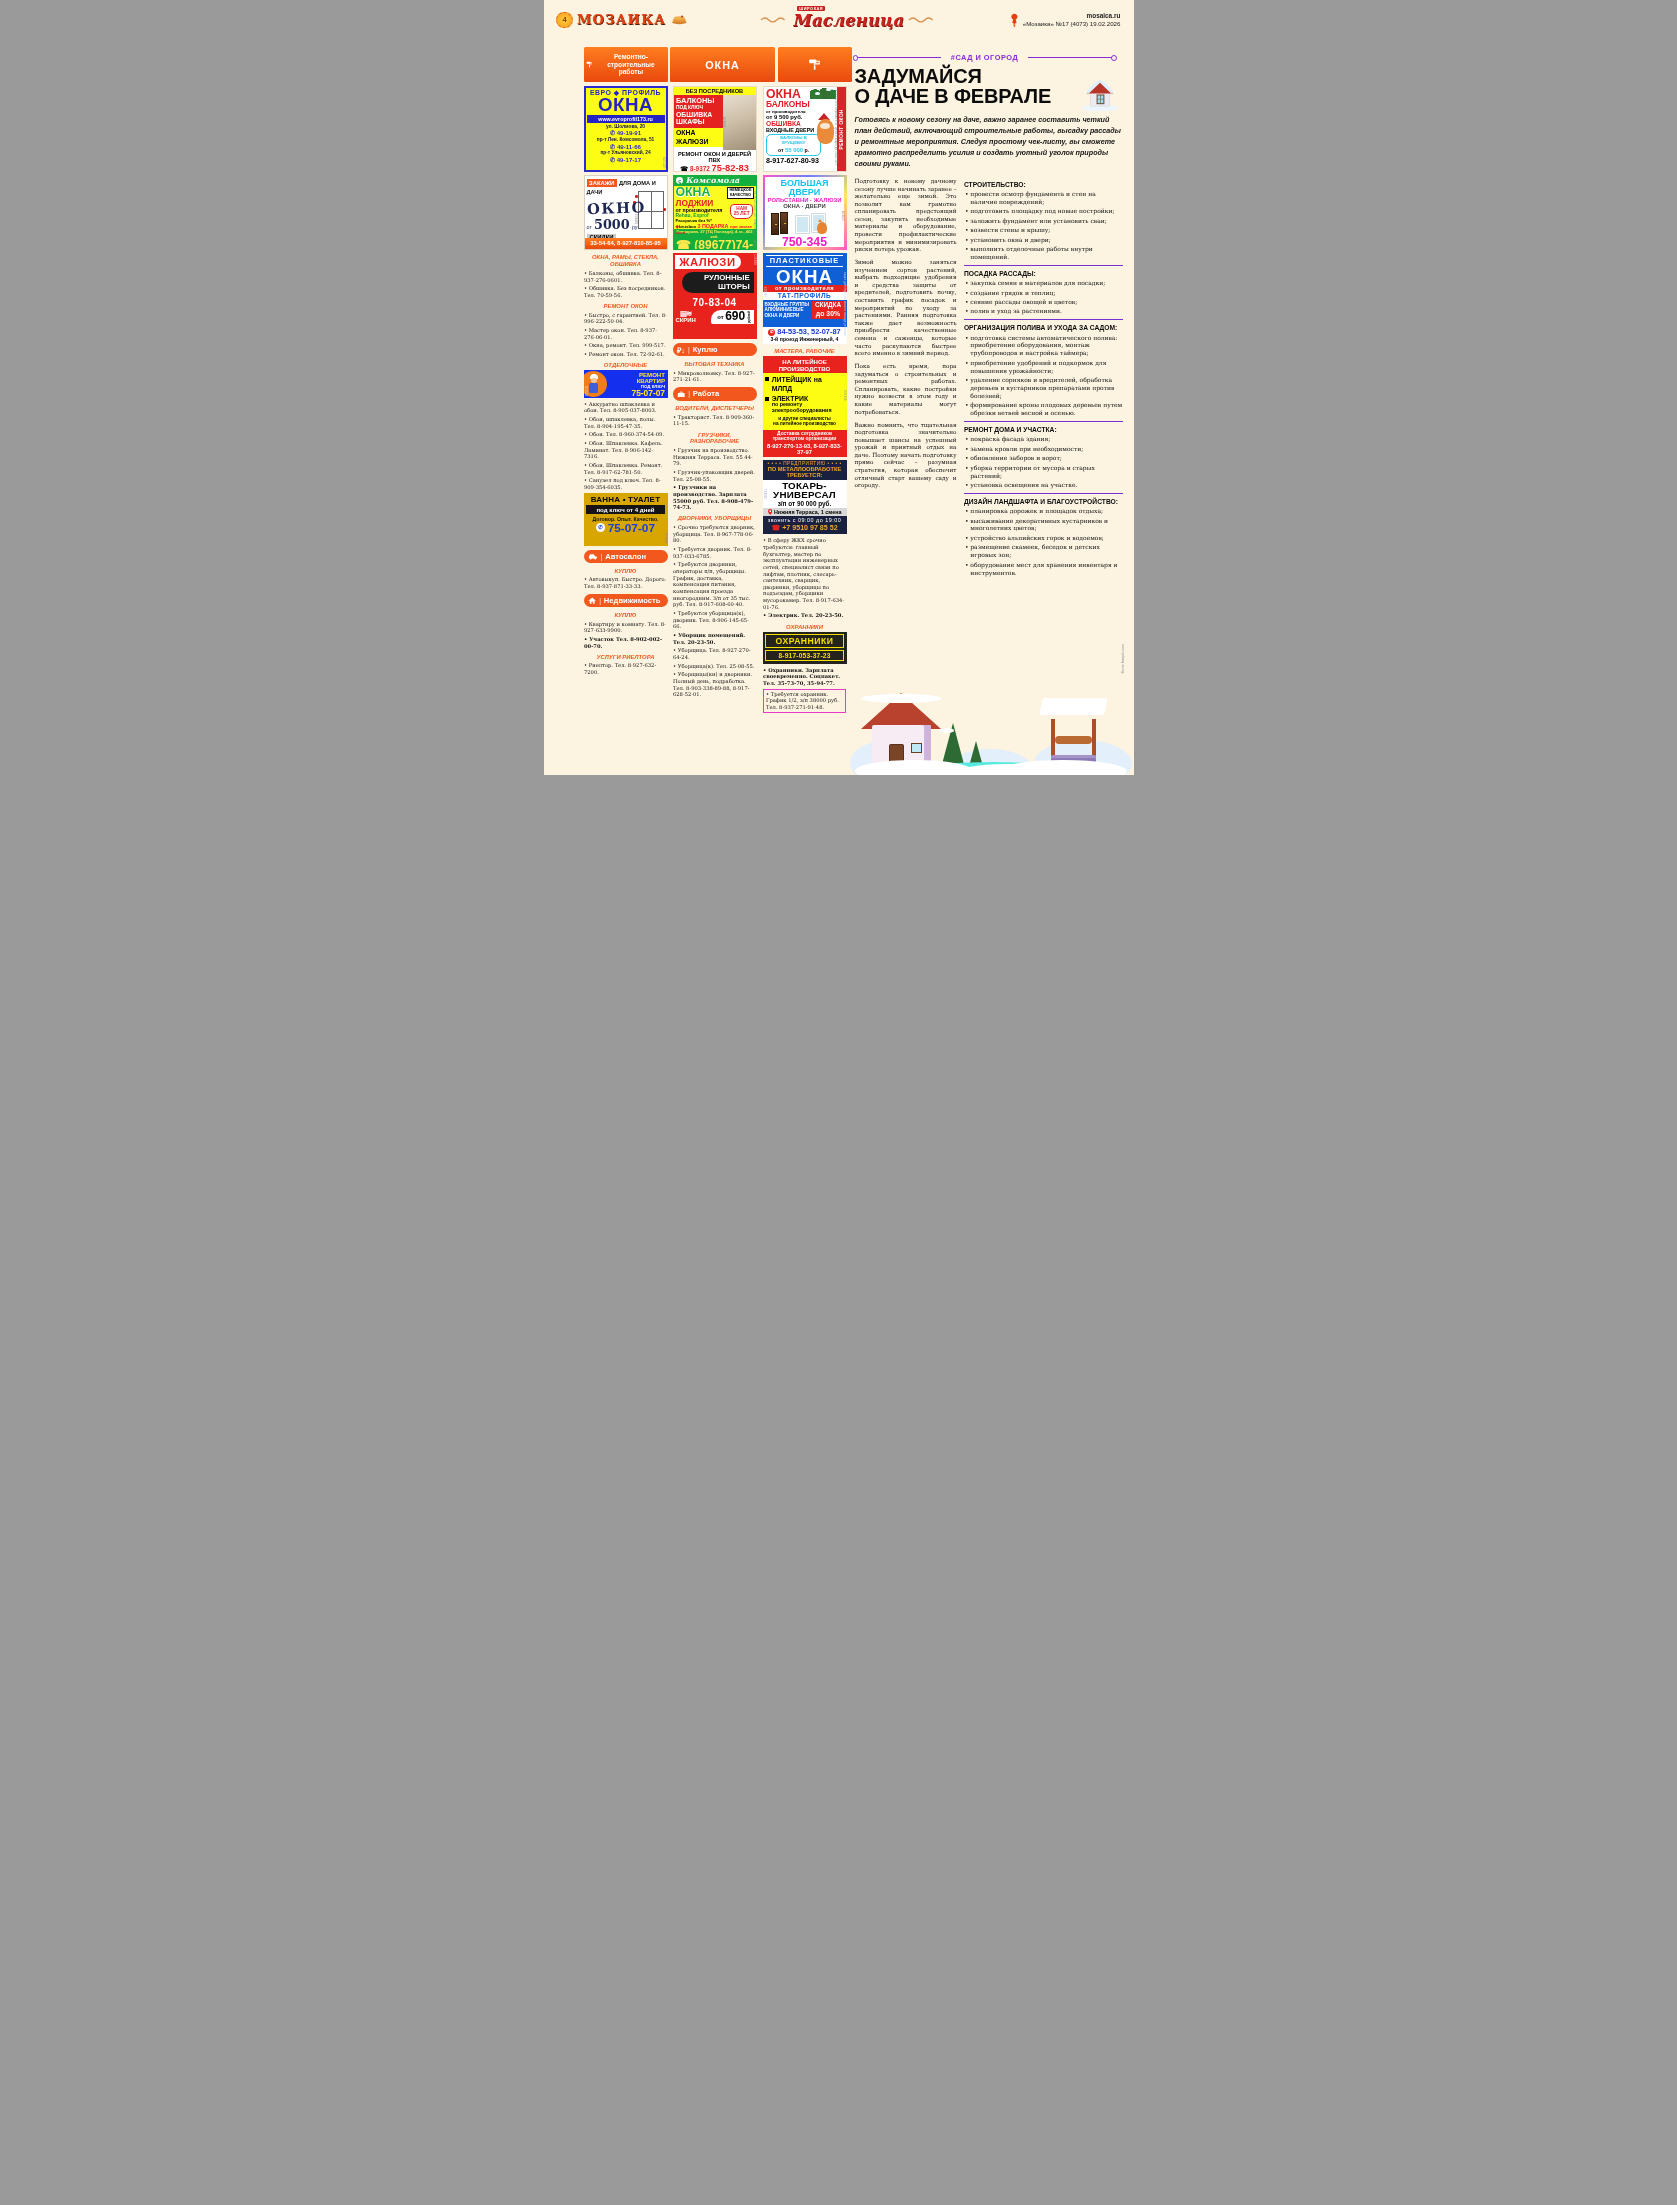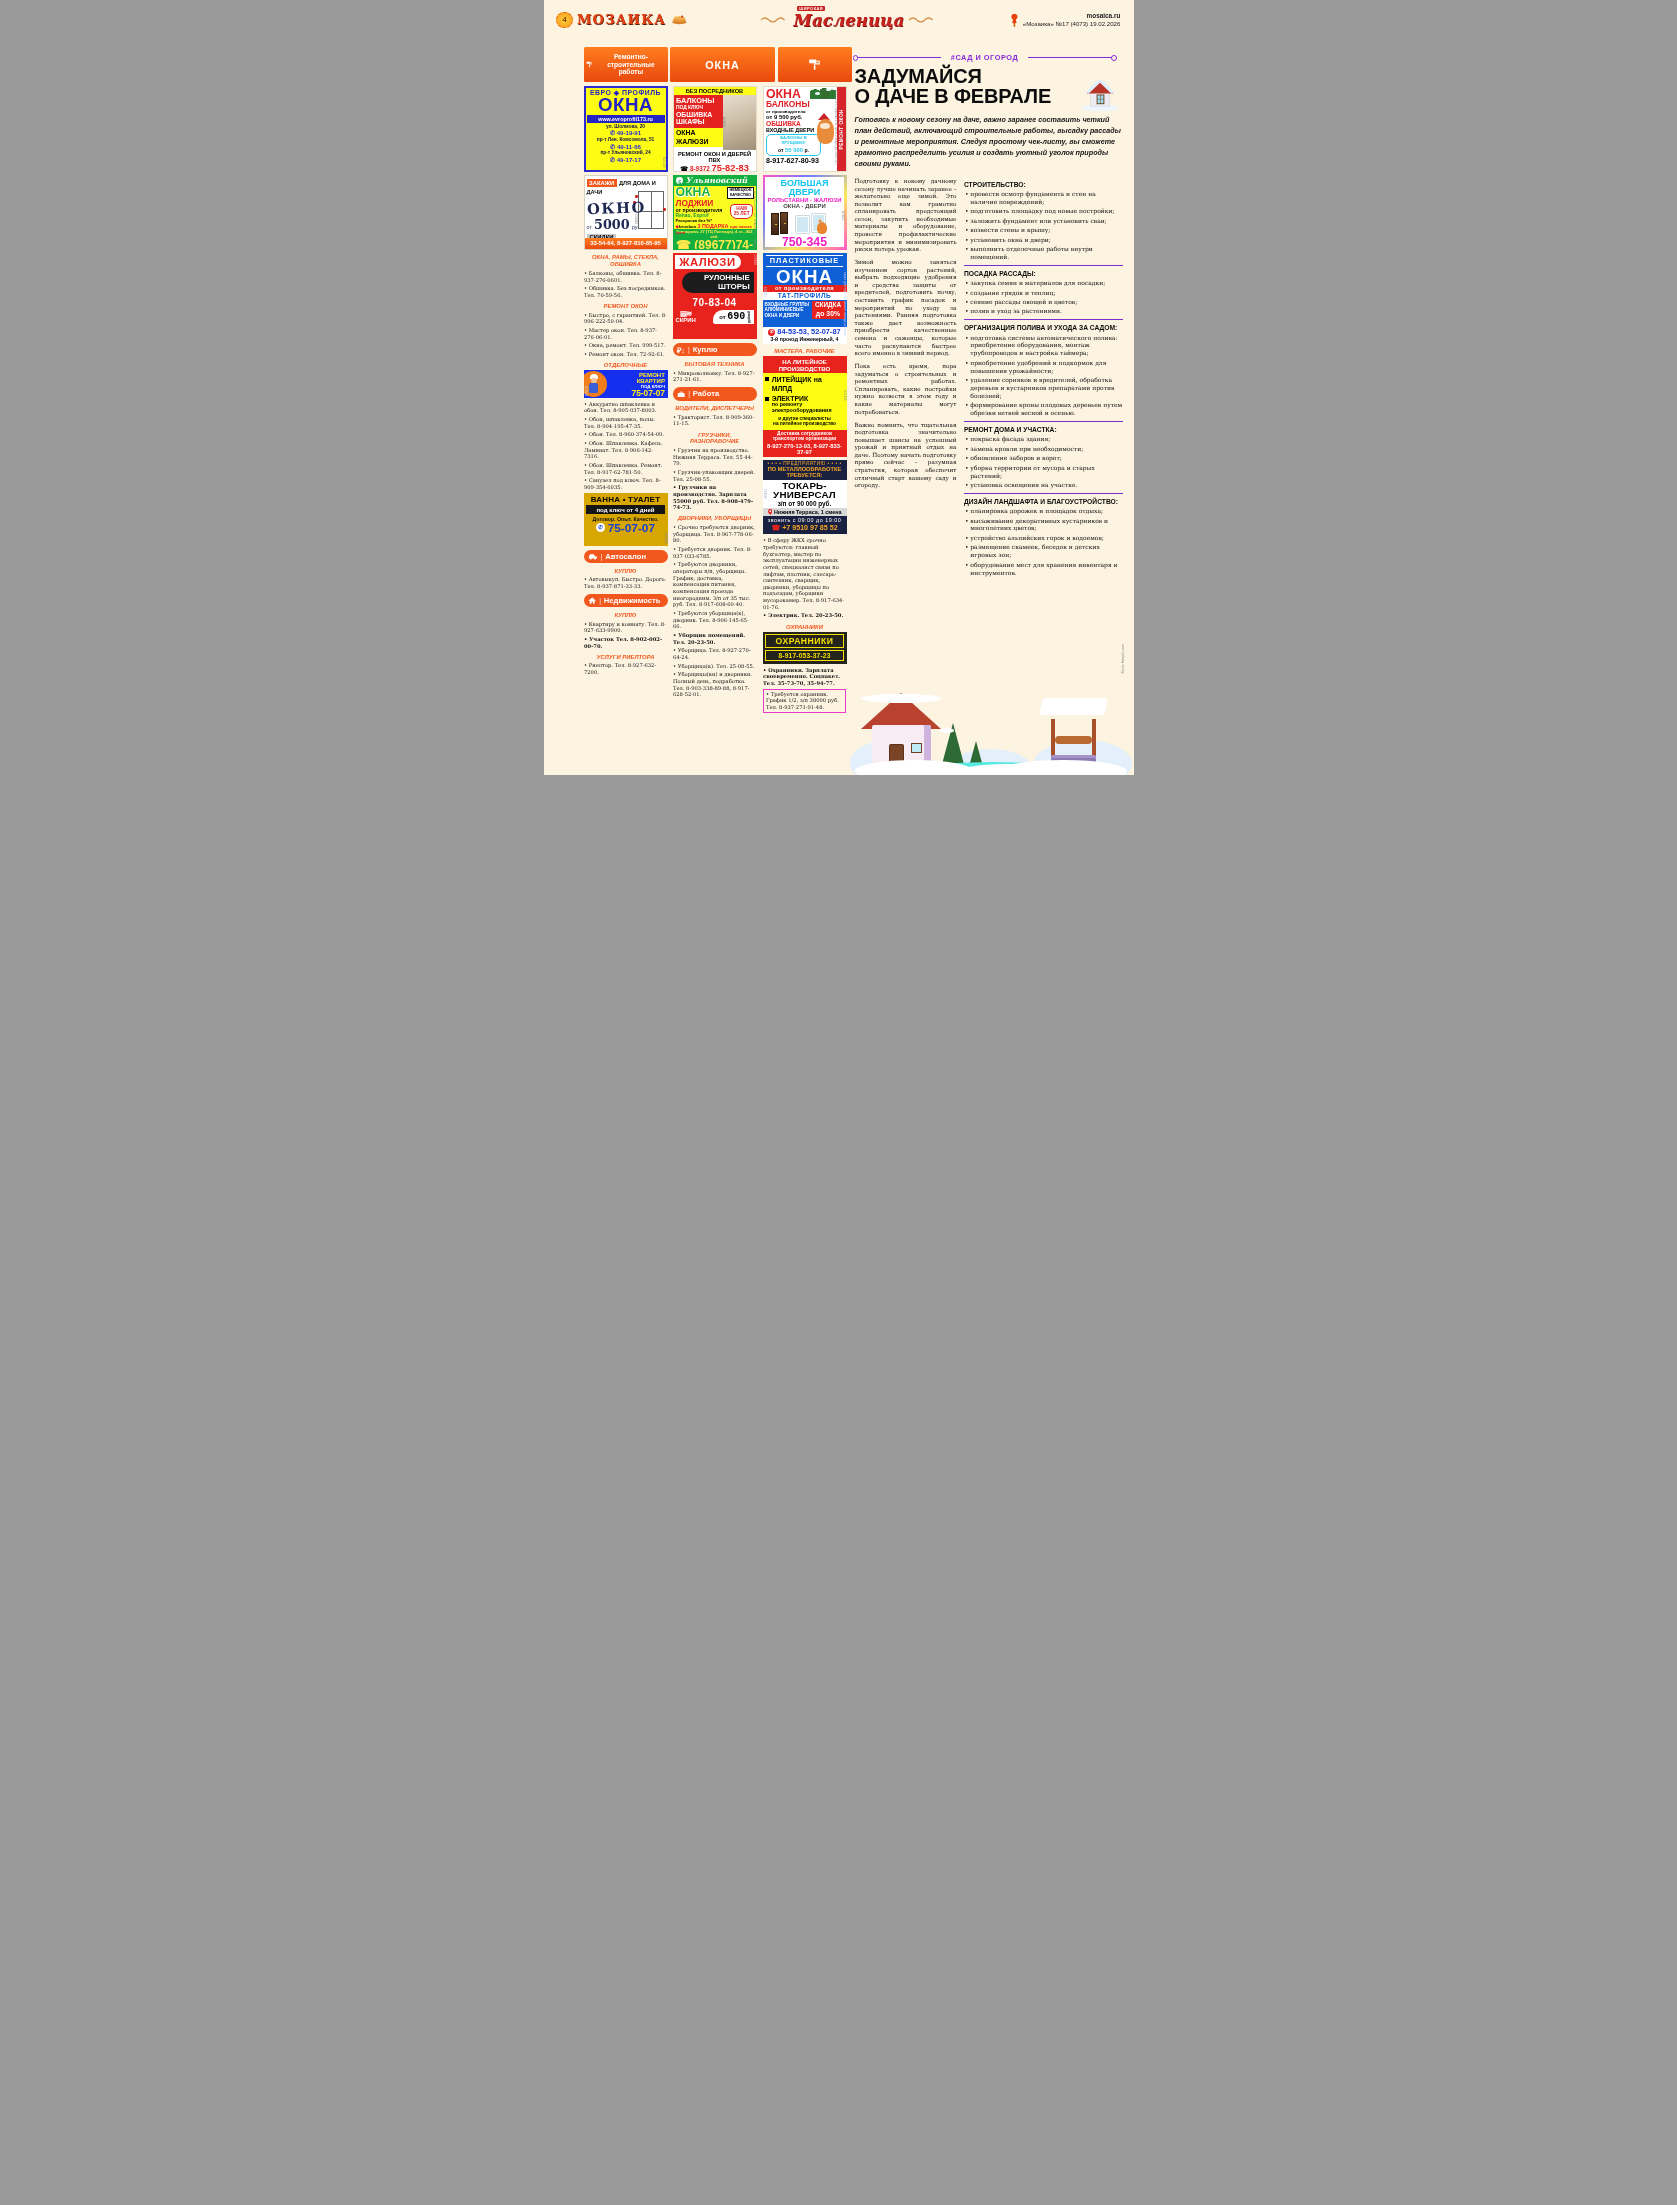--- a/index.html
+++ b/index.html
@@ -137,21 +137,21 @@
   
   #zhl{height:86px;background:#e8231e;padding:2.5px 2.9px;color:#fff}
   .zhl-b1{background:#fff;color:#e8231e;font-weight:900;font-size:11.3px;padding:1px 3.9px;border-radius:0 14.7px 14.7px 0;width:84%;letter-spacing:0.5px}
   .zhl-b2{background:#1c1c1c;color:#fff;font-weight:900;font-size:7.9px;text-align:right;line-height:1.05;padding:2.5px 3.9px;margin:2.5px 0 0 6.9px;border-radius:14.7px 0 0 14.7px}
   .zhl-ph{font-weight:900;font-size:10px;text-align:center;letter-spacing:0.5px;margin:3.4px 0 2px}
   .zhl-bot{display:flex;align-items:flex-end;justify-content:space-between}
   .zhl-logo{text-align:center;font-weight:900;font-size:5.9px;line-height:1}
   .zhl-logo .g{font-size:7.4px;letter-spacing:-1px}
   .zhl-band{background:#fff;color:#000;border-radius:9.8px 0 0 2px;padding:1px 2.9px 1px 5.9px;display:flex;align-items:center;gap:1.5px}
   .zhl-band .fr{font-weight:700;font-size:5.9px}
-  .zhl-band .pr{font-weight:900;font-size:10px;line-height:.9;font-family:Liberation Mono, monospace}
+  .zhl-band .pr{font-weight:900;font-size:12px;line-height:.9;font-family:Liberation Sans, sans-serif}
   .zhl-band .rb{writing-mode:vertical-rl;transform:rotate(180deg);font-size:3.4px;font-weight:700}
 
   
   #plast{height:91px;background:#0f5fd7;text-align:center;color:#fff;padding-top:1px}
   .pl-t1{font-weight:900;font-size:7.4px;letter-spacing:1px;border-top:1px solid #fff;border-bottom:1px solid #fff;width:92%;margin:1px auto;padding:0.5px 0}
   .pl-t2{font-weight:900;font-size:18.7px;line-height:.92;letter-spacing:1px}
   .pl-red{background:#e8231e;font-weight:900;font-size:5.7px;padding:0.5px 0;letter-spacing:0.5px}
   .pl-white{background:#fff;color:#0f5fd7;font-weight:900;font-size:6.6px;padding:0.5px 0;letter-spacing:0.5px}
   .pl-row{display:flex;align-items:center;padding:1.5px 2px;gap:2px}
   .pl-left{text-align:left;font-weight:900;font-size:4.6px;line-height:1.25}
@@ -437,21 +437,21 @@
       <div class="balk-bot">
         <div class="balk-b1">РЕМОНТ ОКОН И ДВЕРЕЙ ПВХ</div>
         <div class="balk-b2"><span class="ph">☎ </span><span>8-9372</span> <span class="big">75-82-83</span></div>
       </div>
       <span class="vcode" style="right:31px;top:29.5px">А29602</span>
     </div>
 
     <div class="ad" id="sala">
       <div class="sala-top">
         <span class="sala-liz">ϛ</span>
-        <span class="sala-name">Ульяновский</span>
+        <span class="sala-name">Комсомола</span>
       </div>
       <div class="sala-body">
         <div class="sala-okna">ОКНА</div>
         <div class="sala-q"><span>НЕМЕЦКОЕ</span><br><span>КАЧЕСТВО</span></div>
         <div class="sala-lod">ЛОДЖИИ</div>
         <div class="sala-pro">от производителя</div>
         <div class="sala-br">Rehau, Exprof</div>
         <div class="sala-badge"><span>НАМ</span><br><span>25 ЛЕТ</span></div>
         <div class="sala-ras">Рассрочка без %*</div>
         <div class="sala-brus"><i>◆</i><span>brusbox</span> <span class="sala-gift"><span>3 ПОДАРКА</span> <span class="sm">при заказе окон</span></span></div>

